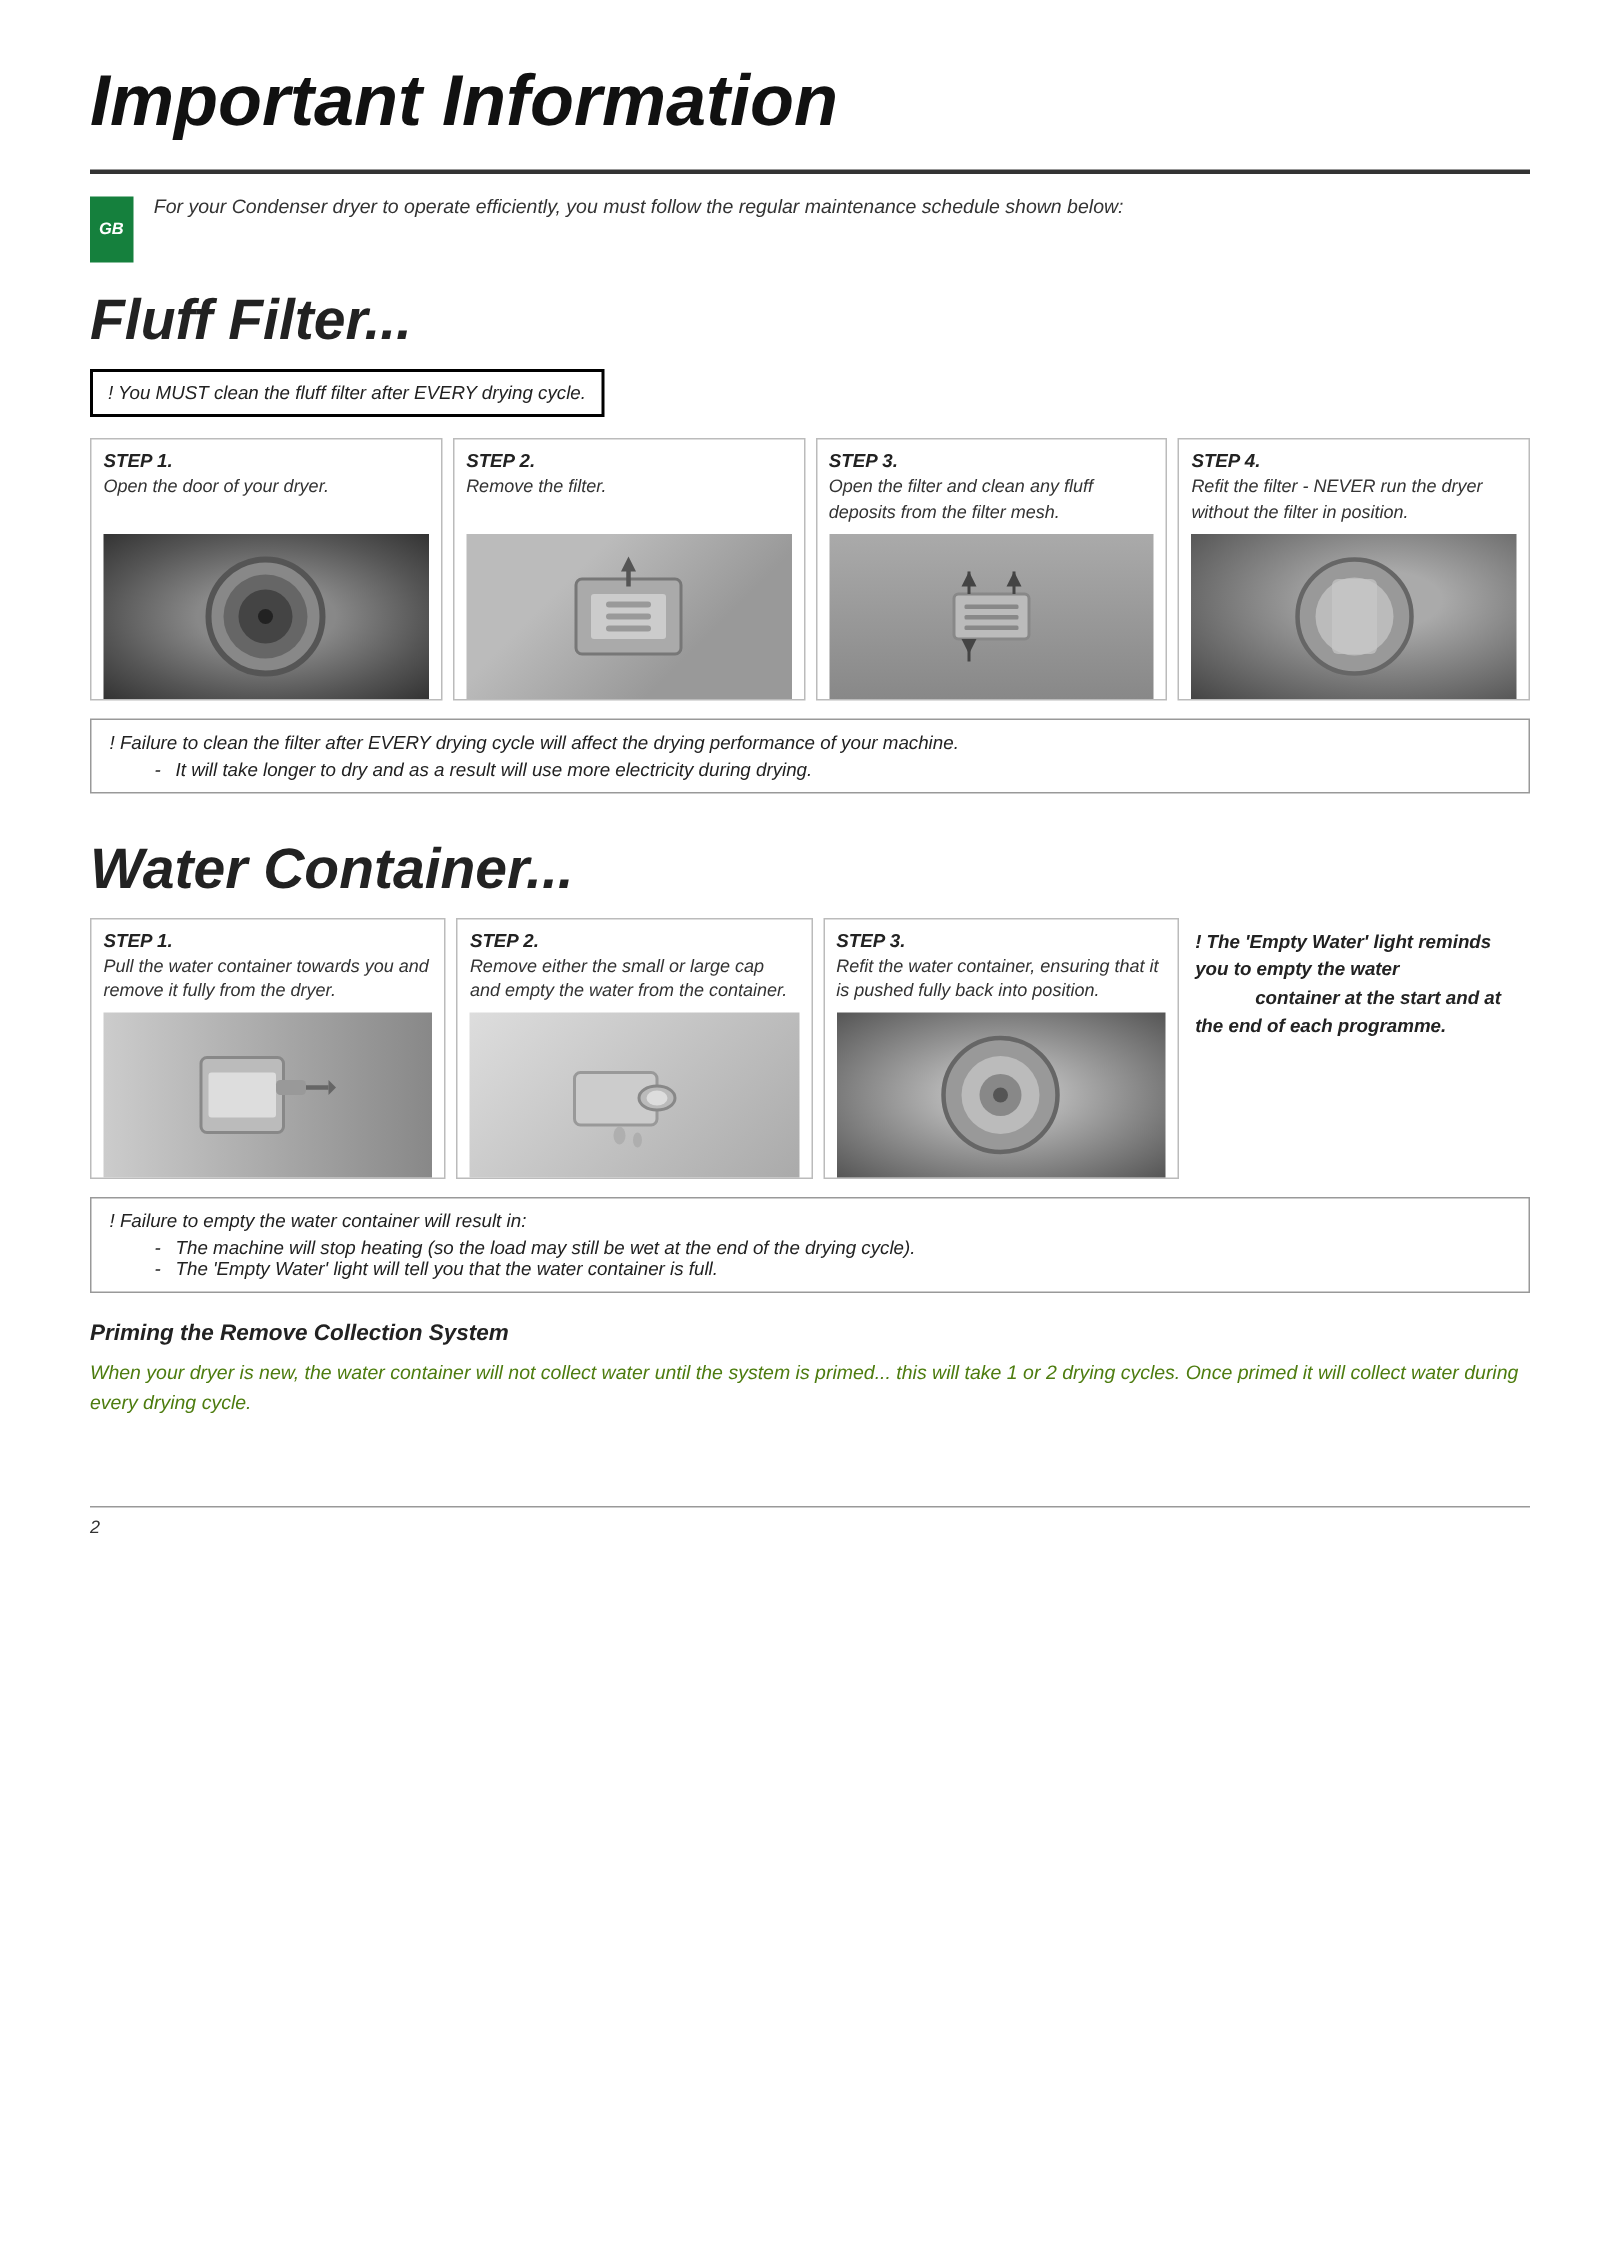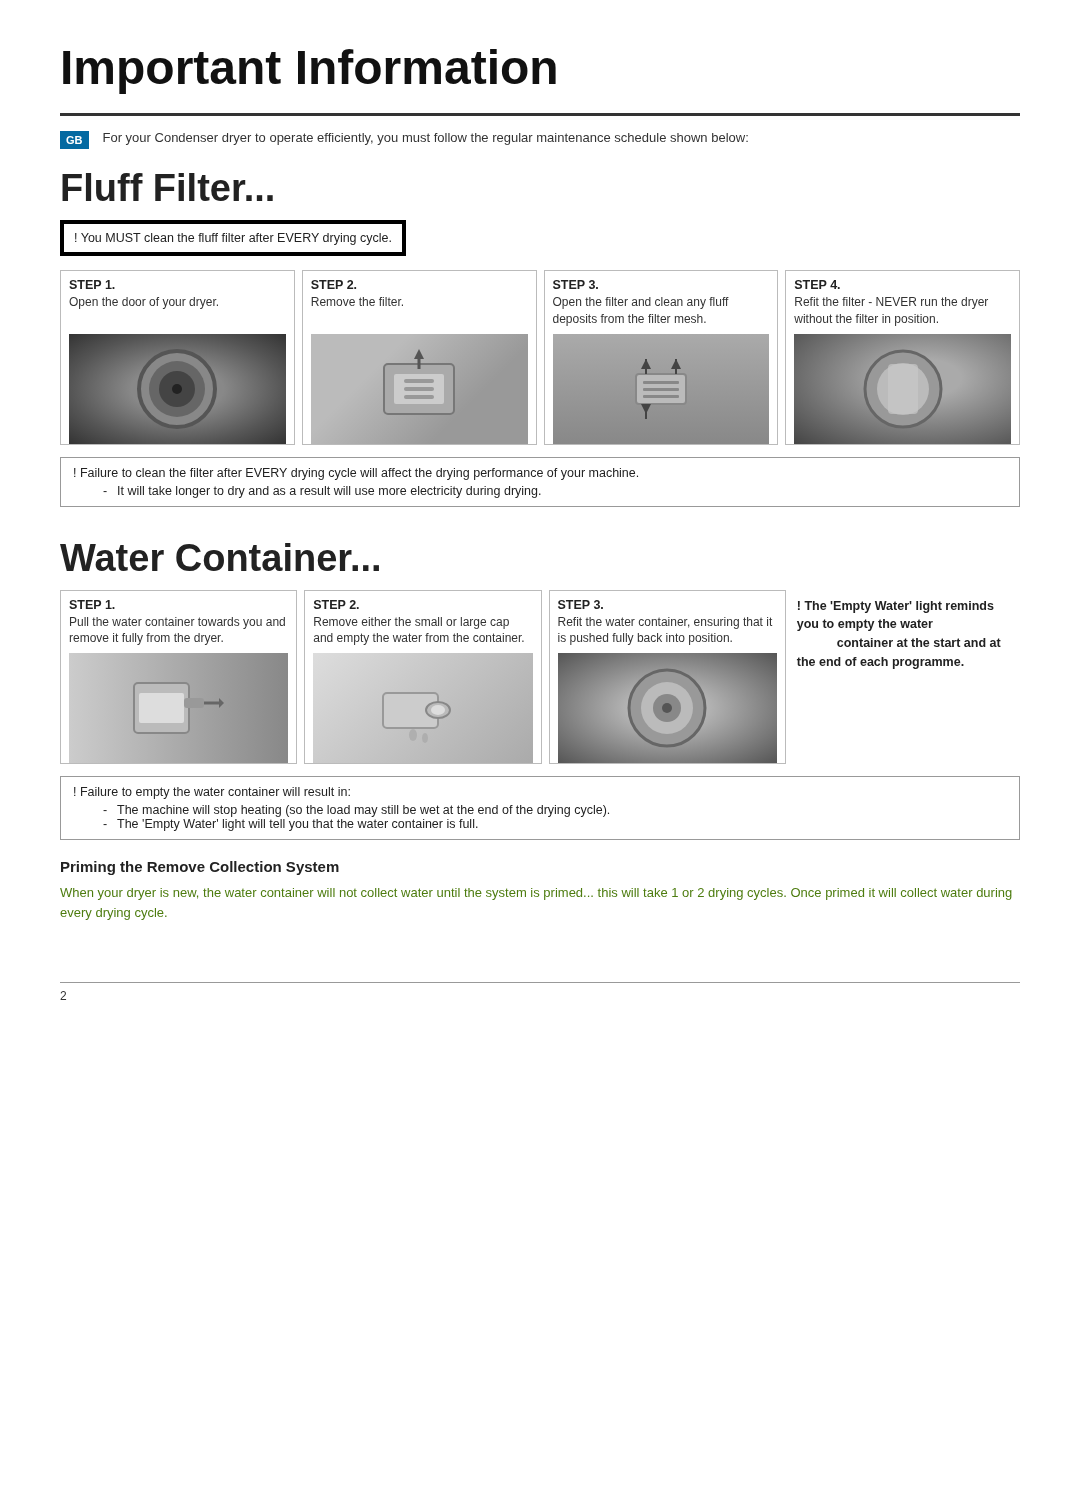--- a/index.html
+++ b/index.html
@@ -8,60 +8,61 @@
       font-size: 13px;
       color: #222;
       background: #fff;
       width: 1080px;
       min-height: 1503px;
       position: relative;
     }
     .page {
       padding: 40px 60px 40px 60px;
       max-width: 1080px;
+      font-style: italic;
     }
     .page-title {
       font-size: 48px;
       font-weight: bold;
       color: #111;
       margin-bottom: 18px;
     }
     .top-rule {
       border: none;
       border-top: 3px solid #333;
       margin-bottom: 0px;
     }
     .gb-intro-row {
       display: flex;
       align-items: flex-start;
       margin-top: 14px;
       margin-bottom: 18px;
     }
     .gb-badge {
-      background: #0369a1;
+      background: #15803d;
       color: #fff;
       font-size: 11px;
       font-weight: bold;
-      padding: 3px 6px;
+      padding: 16px 6px;
       margin-right: 14px;
       margin-top: 1px;
       flex-shrink: 0;
     }
     .intro-text {
       font-size: 13px;
       color: #333;
     }
     .section-title {
       font-size: 38px;
       font-weight: bold;
       margin-bottom: 10px;
       margin-top: 10px;
     }
     .warning-box {
-      border: 4px solid #000000;
+      border: 2px solid #000000;
       padding: 7px 10px;
       margin-bottom: 14px;
       font-size: 12.5px;
       display: inline-block;
       max-width: 380px;
       background: #fff;
       text-align: right;
     }
     .steps-row {
       display: flex;

